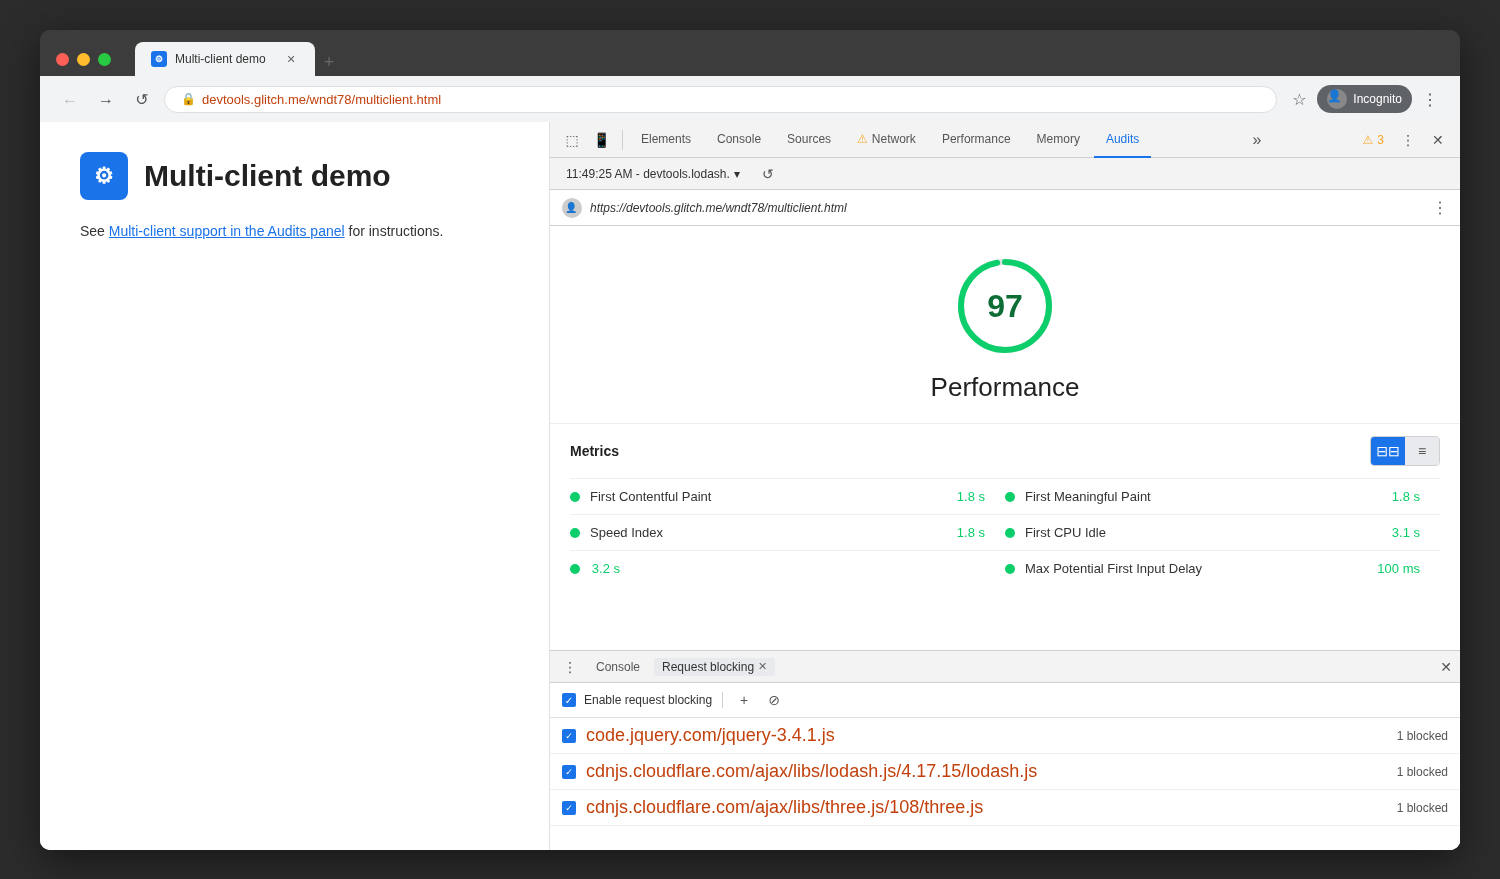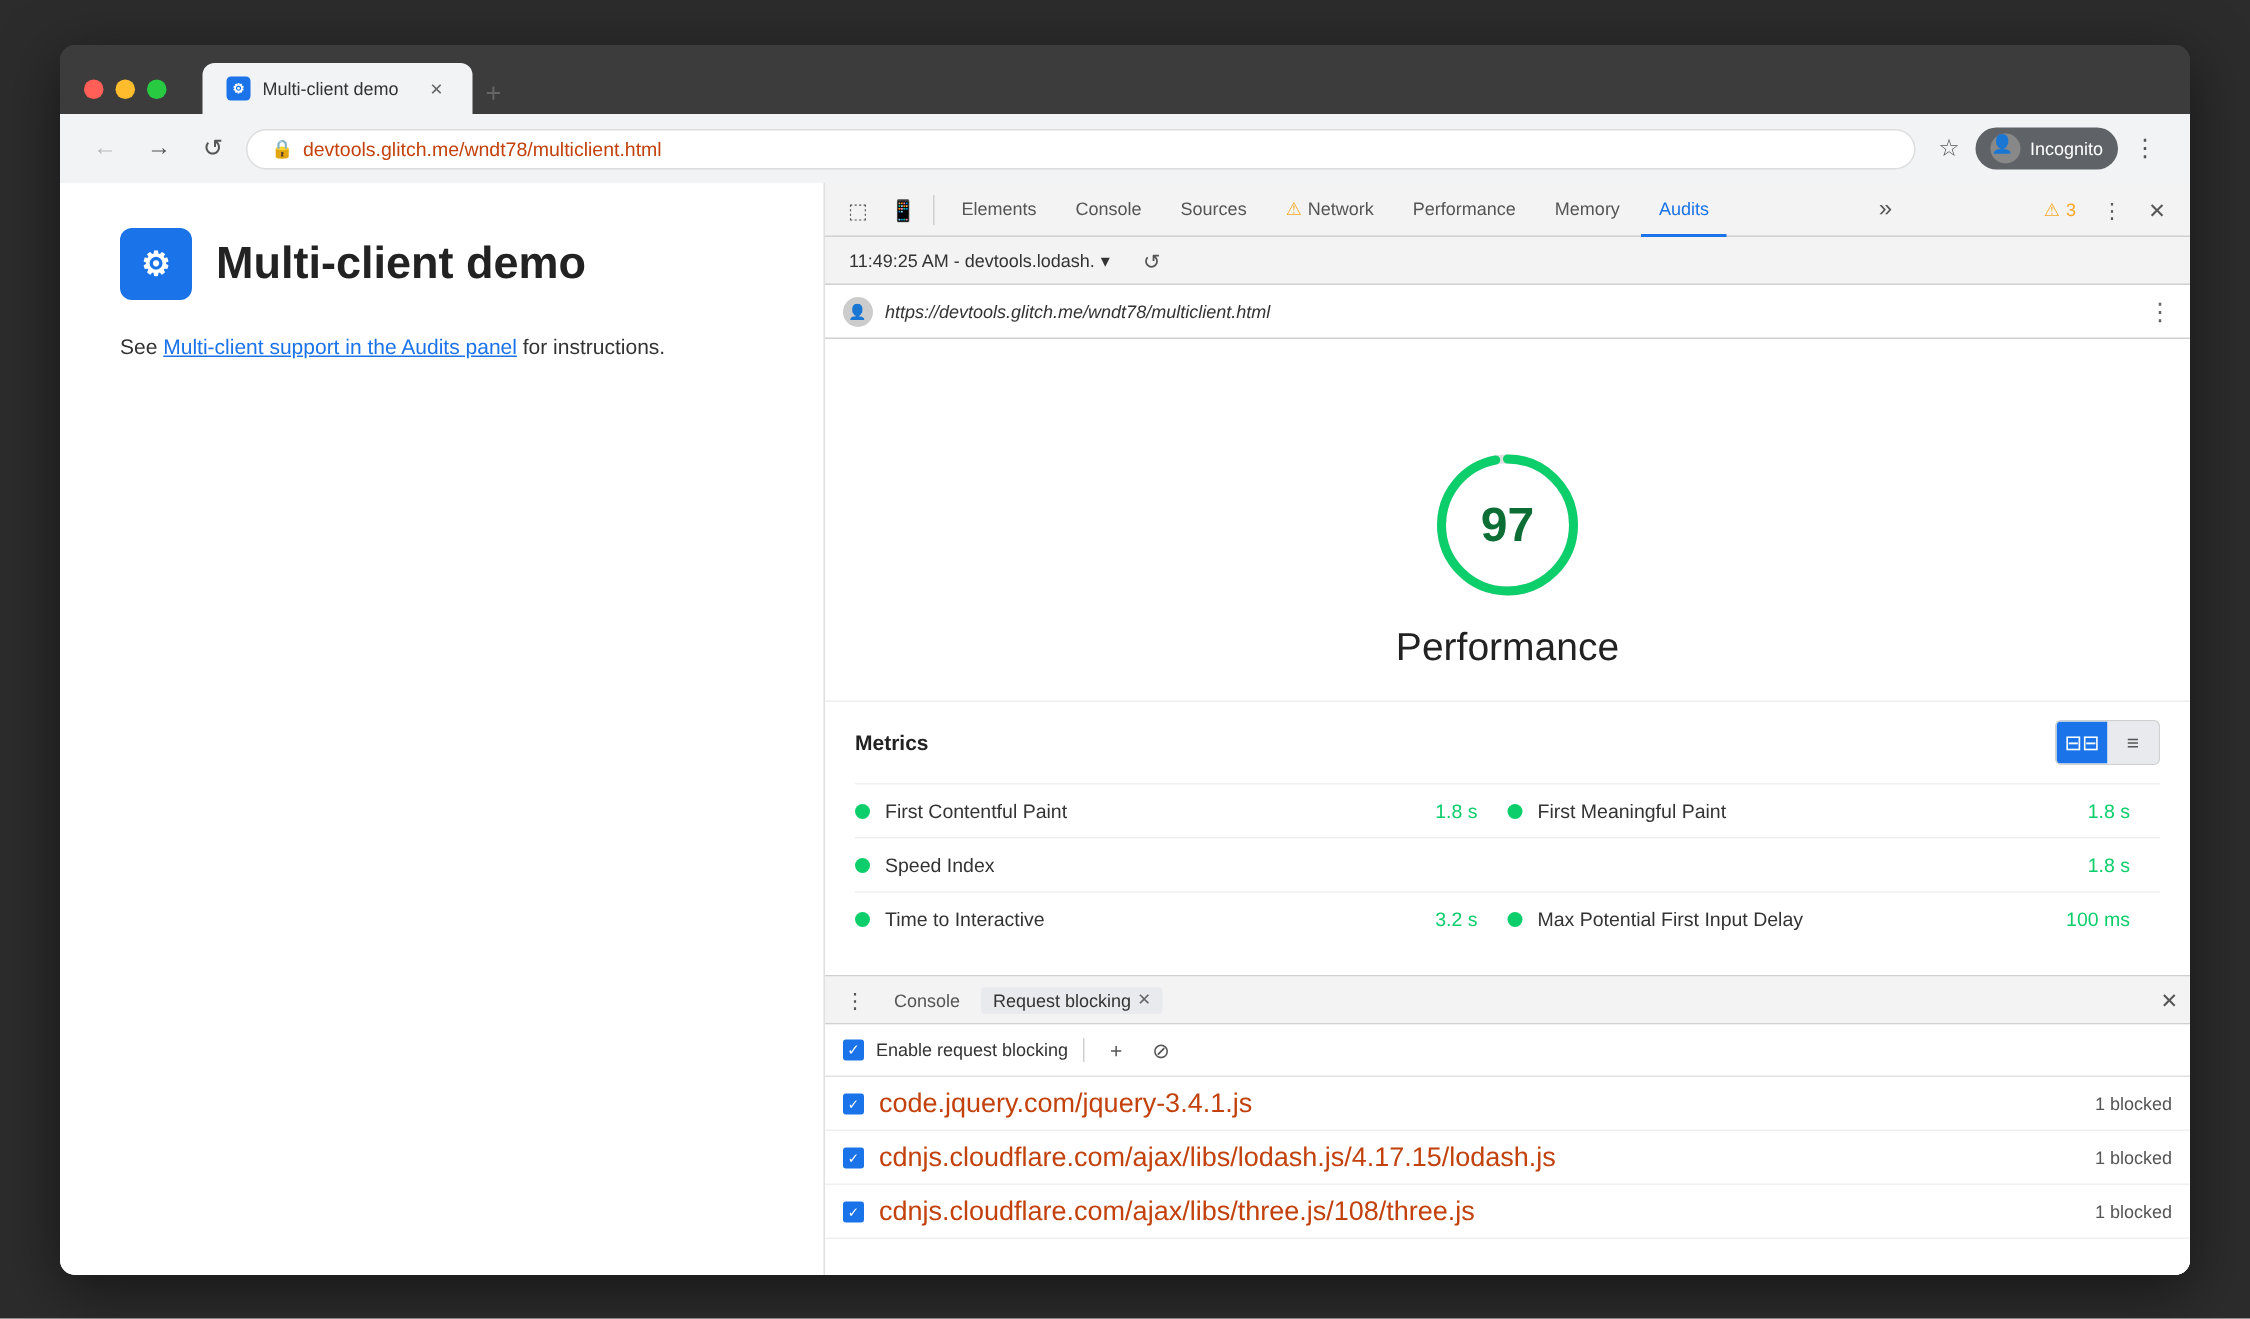--- a/index.html
+++ b/index.html
@@ -356,21 +356,20 @@
       font-size: 16px;
     }
 
     
     .audits-content {
       flex: 1;
       background: white;
       overflow-y: auto;
       display: flex;
       flex-direction: column;
-      justify-content: flex-end;
     }
 
     
     .score-section {
       display: flex;
       flex-direction: column;
       align-items: center;
       padding: 30px 20px 20px;
     }
     .score-circle-container {
@@ -764,25 +763,29 @@
                 <span class="metric-name">First Meaningful Paint</span>
                 <span class="metric-value">1.8 s</span>
               </div>
             </div>
             <div class="metrics-row">
               <div class="metric-item">
                 <div class="metric-dot"></div>
                 <span class="metric-name">Speed Index</span>
                 <span class="metric-value">1.8 s</span>
               </div>
+              <div class="metric-item">
+                <div class="metric-dot"></div>
+                <span class="metric-name">First CPU Idle</span>
+                <span class="metric-value">3.1 s</span>
+              </div>
             </div>
             <div class="metrics-row">
               <div class="metric-item">
                 <div class="metric-dot"></div>
-                <span class="metric-name">Time to Interactive</span>
                 <span class="metric-value">3.2 s</span>
               </div>
               <div class="metric-item">
                 <div class="metric-dot"></div>
                 <span class="metric-name">Max Potential First Input Delay</span>
                 <span class="metric-value">100 ms</span>
               </div>
             </div>
           </div>
         </div>

